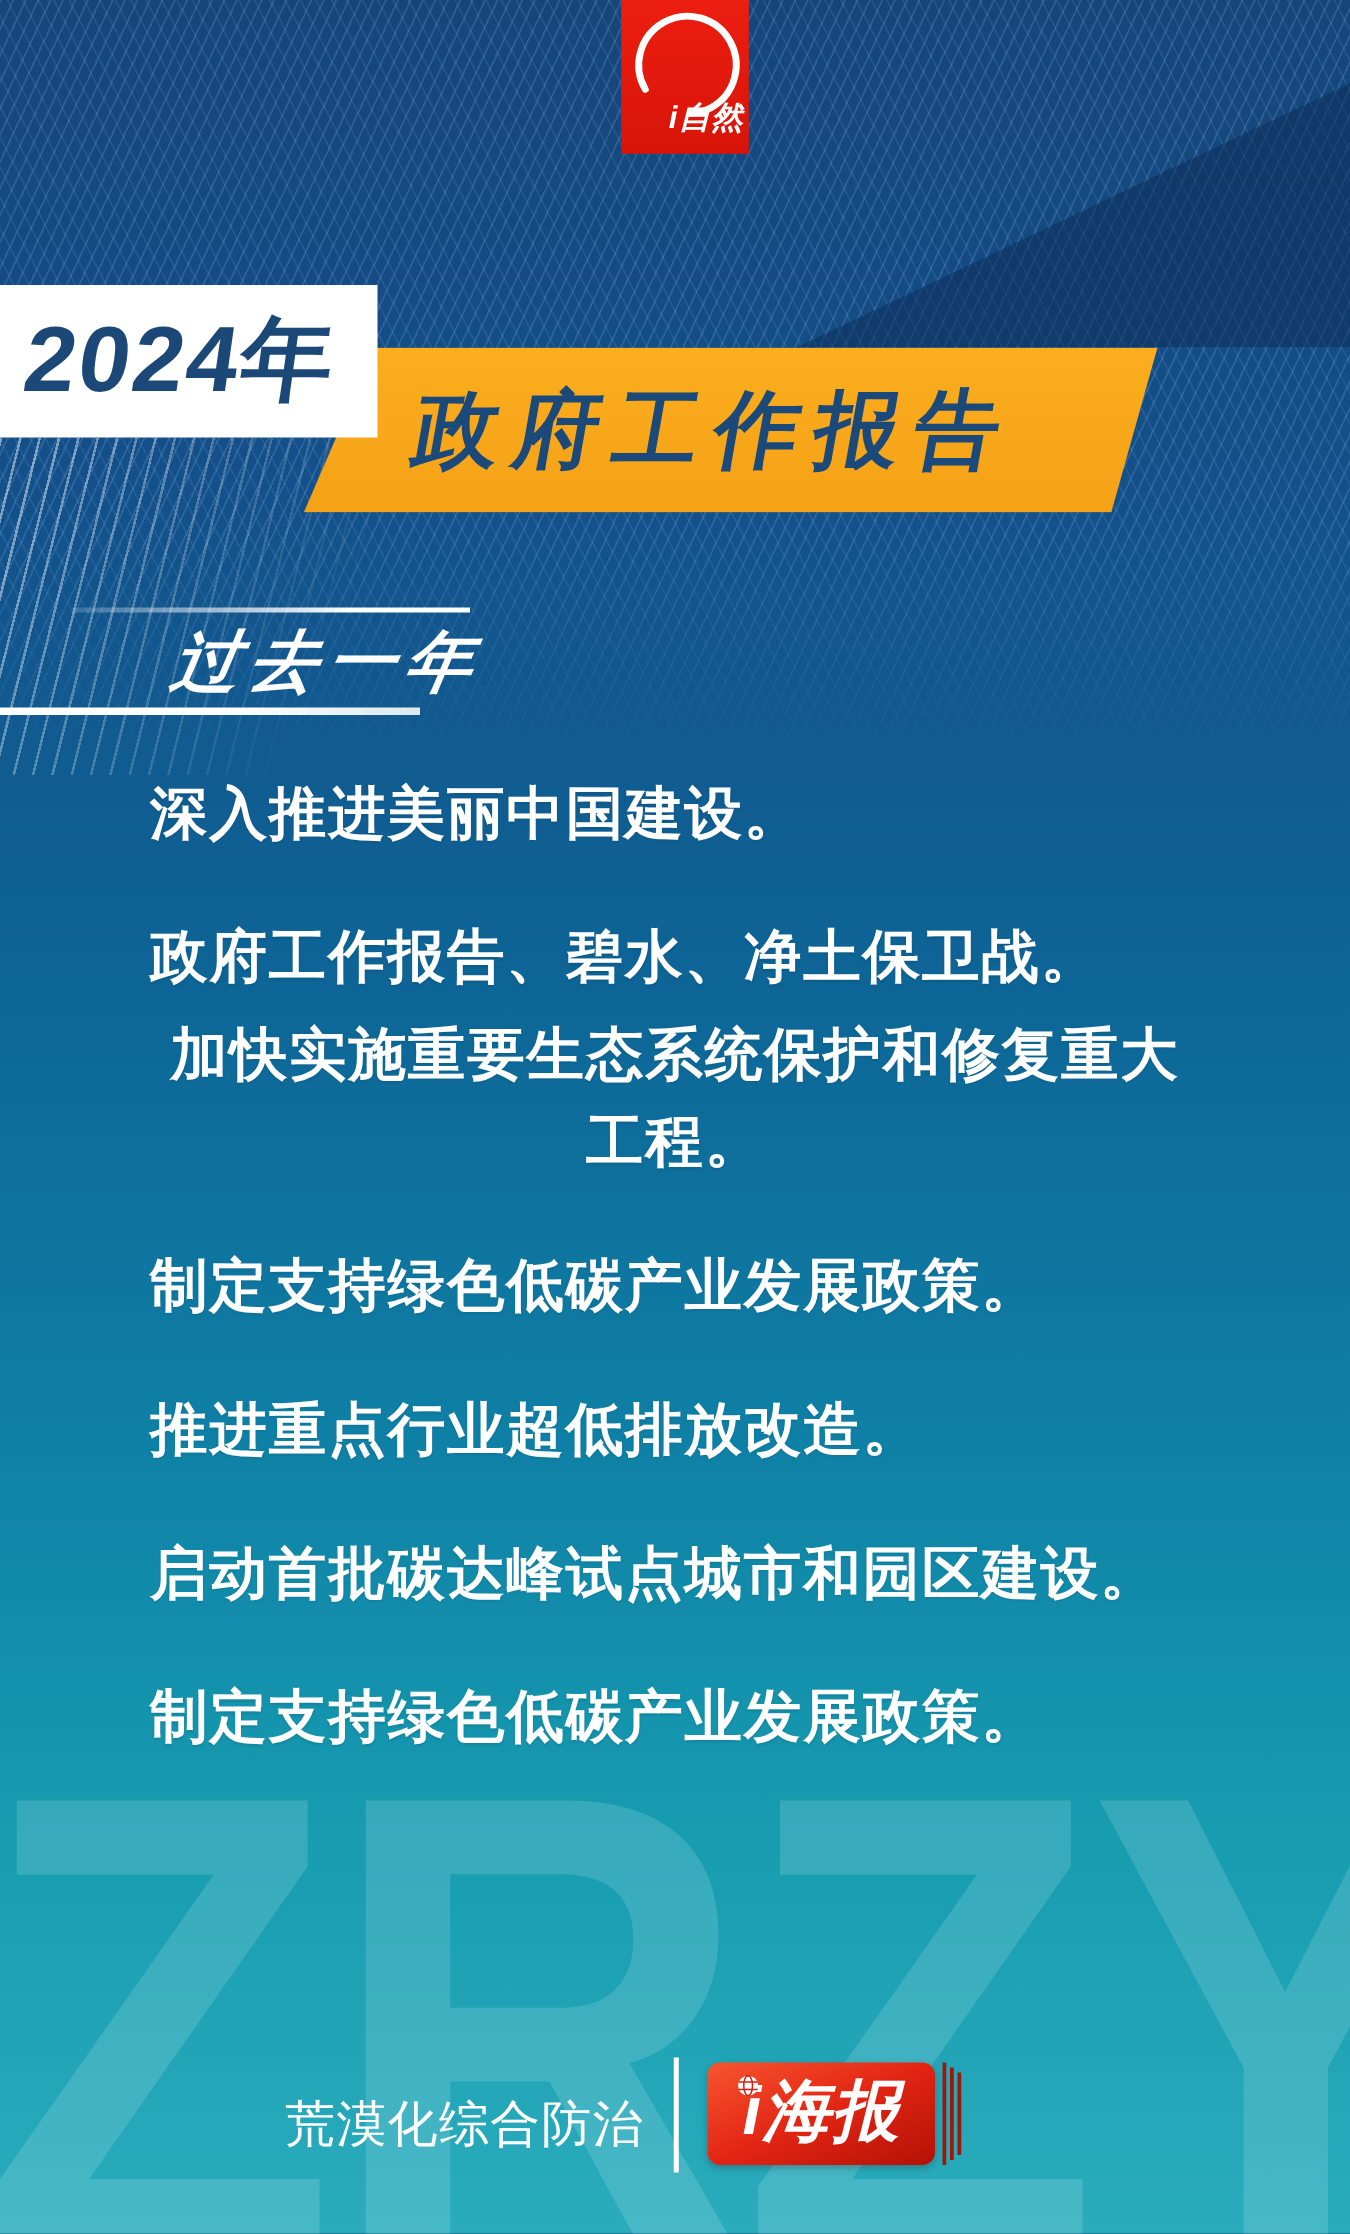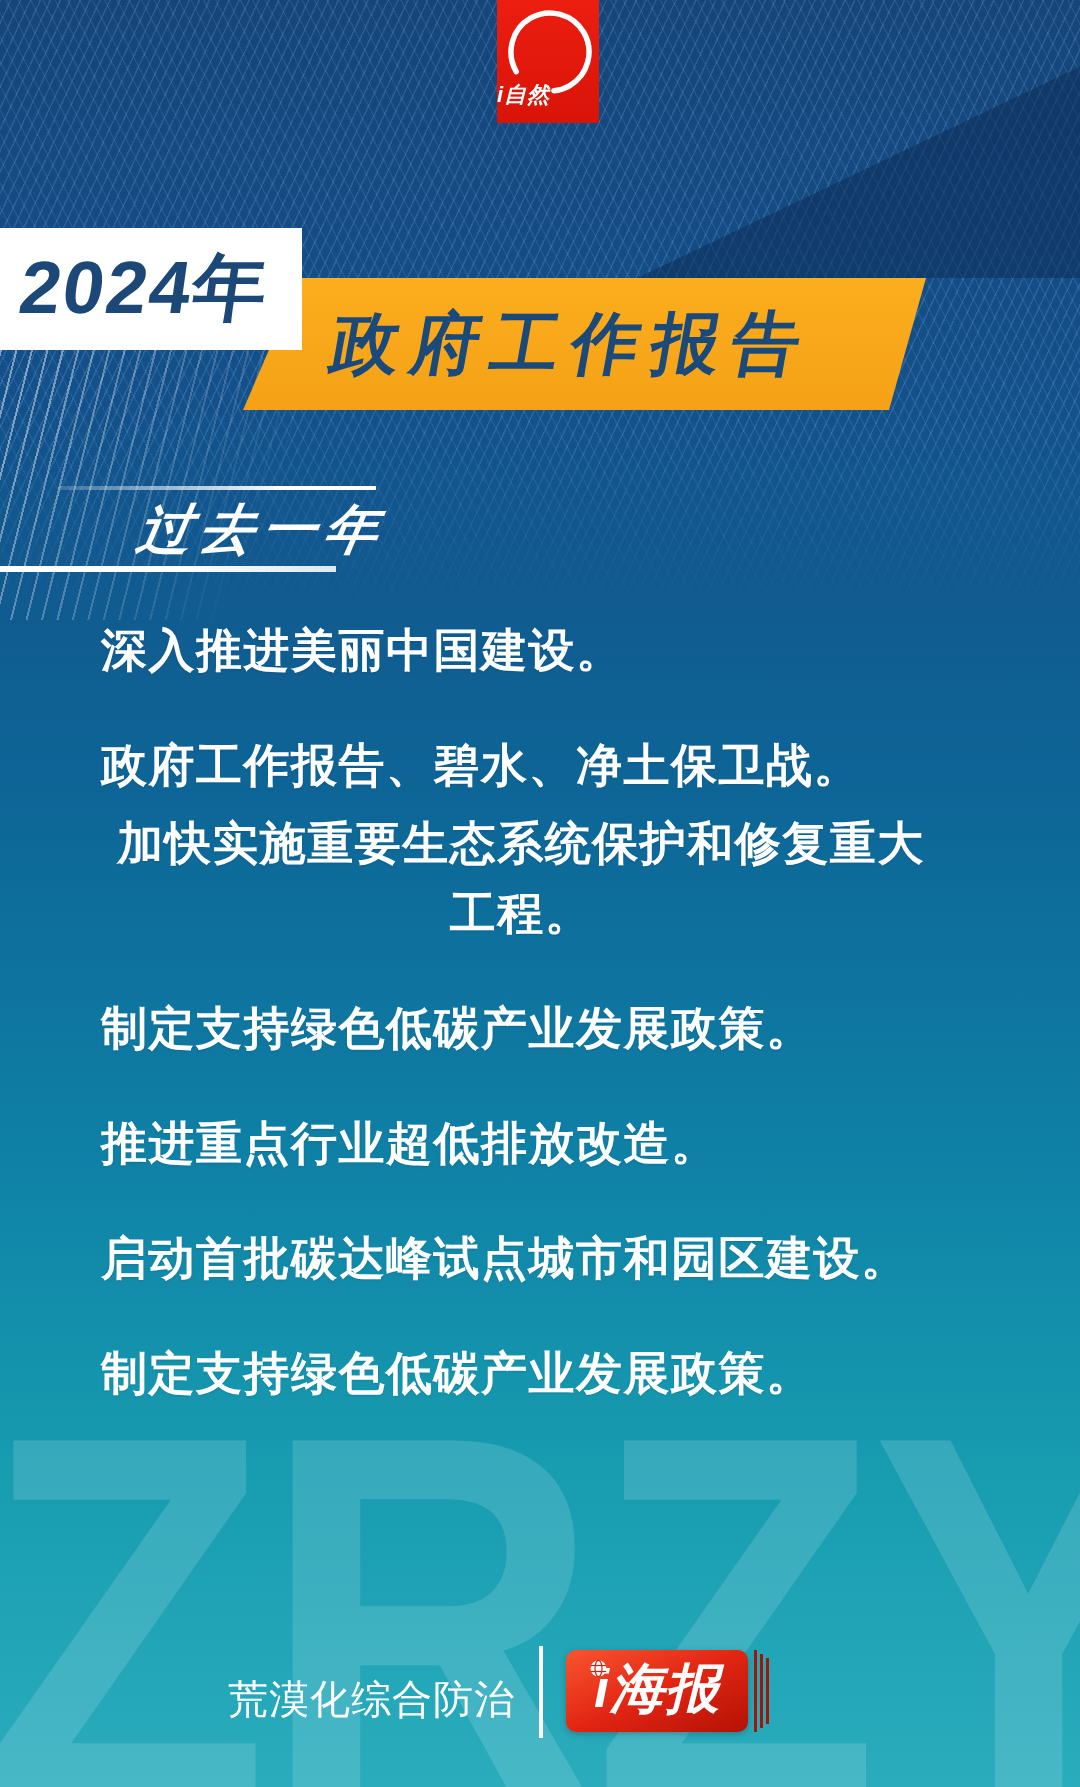--- a/index.html
+++ b/index.html
@@ -36,22 +36,22 @@
     color:rgba(215,243,248,.17); transform:scaleY(1.12); transform-origin:top left;
     white-space:nowrap; user-select:none;
   }
   
   .logo-banner {
     position:absolute; left:497px; top:0; width:102px; height:123px;
     background:linear-gradient(180deg,#ec1e10,#d81408);
   }
   .logo-arc { position:absolute; left:0; top:0; }
   .logo-text {
-    position:absolute; left:0; right:4px; bottom:13px; text-align:left;
-    color:#fff; font-weight:700; font-size:22px; letter-spacing:1px;
+    position:absolute; left:0; right:4px; bottom:13px; text-align:right;
+    color:#fff; font-weight:700; font-size:25px; letter-spacing:1px;
     font-style:italic;
   }
   
   .title-banner {
     position:absolute; left:0; top:278px; width:1080px; height:132px;
     background:linear-gradient(180deg,#fbae1e,#f5a116);
     clip-path:polygon(300px 0, 926px 0, 889px 100%, 243px 100%);
   }
   .title-text {
     position:absolute; left:332px; top:14px; width:560px; height:104px;
@@ -79,21 +79,21 @@
     color:#fff; font-weight:700; font-style:italic;
     font-size:54px; letter-spacing:8px; white-space:nowrap;
     transform:skewX(-10deg);
   }
   .heading-line-bottom {
     position:absolute; left:0; top:566px; width:336px; height:6px;
     background:linear-gradient(90deg,#fff 55%, #dce9ee);
   }
   
   .highlights {
-    position:absolute; left:101px; top:615px; width:840px;
+    position:absolute; left:120px; top:615px; width:840px;
   }
   .highlights p {
     margin:0 0 45px 0; color:#fff; font-weight:700;
     font-size:46px; line-height:70px; letter-spacing:1.5px;
     text-shadow:0 1px 2px rgba(0,40,70,.15);
   }
   .highlights p:nth-of-type(3) { margin-top:-37px;text-align:center; }
   
   .publisher {
     position:absolute; left:228px; top:1672px;

